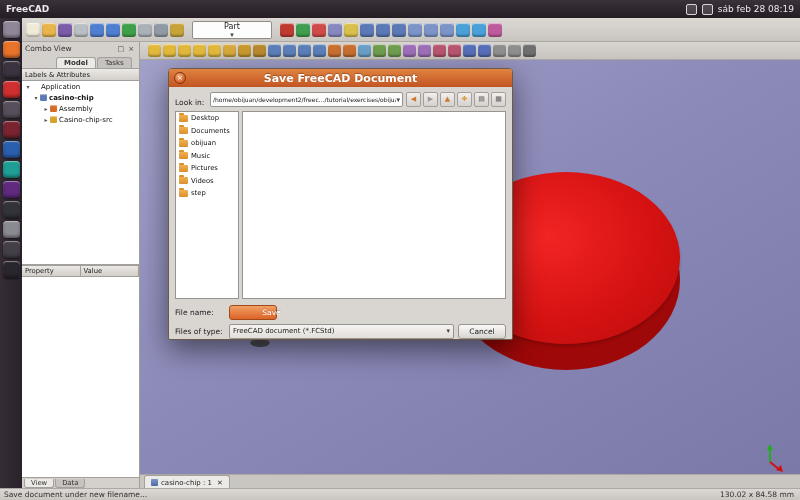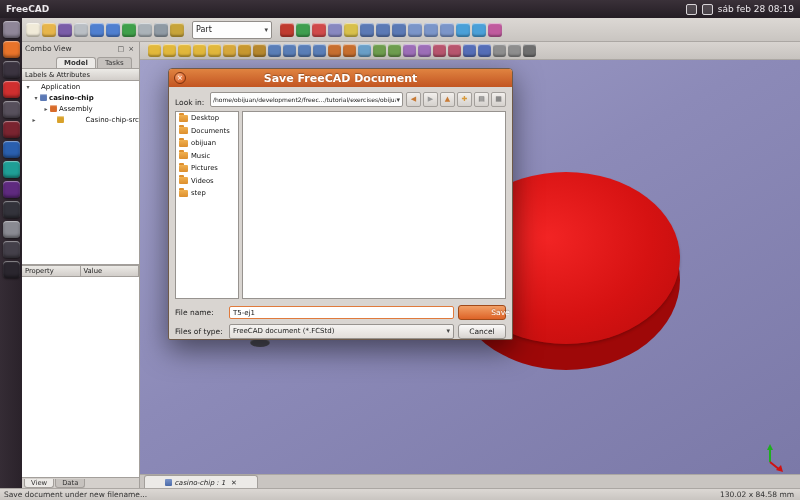--- a/index.html
+++ b/index.html
@@ -28,21 +28,21 @@
     display:flex;align-items:center;gap:2px;padding-left:4px;box-sizing:border-box;z-index:5;}
   .toolbar2{position:absolute;left:140px;top:42px;width:660px;height:18px;
     background:linear-gradient(#d8d4d0,#c7c3bf);border-bottom:1px solid #aba7a3;
     display:flex;align-items:center;gap:2px;padding-left:8px;box-sizing:border-box;z-index:5;}
   .tb-group{display:flex;align-items:center;gap:2px;margin-right:6px;}
   .tb-icon{width:14px;height:14px;border-radius:3px;
     box-shadow:inset 0 1px 1px rgba(255,255,255,.6), inset 0 -2px 2px rgba(0,0,0,.3);}
   .toolbar2 .tb-icon{width:13px;height:13px;}
   .wb-combo{display:flex;align-items:center;height:16px;width:72px;background:#fdfdfd;
     border:1px solid #918d89;border-radius:2px;font-size:8px;color:#222;
-    padding:0 3px;justify-content:space-between;margin-right:6px;}
+    padding:0 3px;justify-content:space-between;margin-right:6px;flex-direction:column;}
   .combo-arrow{font-size:7px;color:#444;}
 
   
   .panel{position:absolute;left:22px;top:42px;width:118px;height:446px;
     background:#d4d0cc;border-right:1px solid #a39f9b;box-sizing:border-box;z-index:6;}
   .panel-title{height:13px;display:flex;align-items:center;font-size:7.5px;color:#333;
     padding:0 3px;}
   .panel-title .t{flex:1;}
   .panel-btn{font-size:7px;color:#444;padding:0 2px;}
   .cv-tabs{display:flex;gap:1px;padding-left:2px;height:13px;align-items:flex-end;margin-left:32px;}
@@ -73,21 +73,21 @@
     background:radial-gradient(ellipse at 42% 38%, #f22424 0%, #d61212 55%, #b90c0c 100%);
     box-shadow:0 2px 3px rgba(0,0,0,.2);}
   .stray-part{position:absolute;left:110px;top:278px;width:20px;height:9px;border-radius:50%;
     background:#4a4a54;box-shadow:inset 0 1px 1px rgba(255,255,255,.3);}
   .axis-cross{position:absolute;left:618px;top:382px;}
 
   
   .tabstrip{position:absolute;left:140px;top:474px;width:660px;height:14px;
     background:#c9c5c1;border-top:1px solid #aba7a3;display:flex;align-items:flex-end;z-index:5;}
   .doc-tab{display:flex;align-items:center;gap:3px;background:#eceae7;border:1px solid #a39f9b;
-    border-bottom:none;border-radius:3px 3px 0 0;padding:1px 20px;font-size:7px;color:#222;margin-left:4px;height:11px;font-style:italic;}
+    border-bottom:none;border-radius:3px 3px 0 0;padding:1px 6px;font-size:7px;color:#222;margin-left:4px;height:11px;}
   .doc-ic{width:7px;height:7px;background:linear-gradient(#7b95c9,#4a6aa9);border-radius:1px;}
   .doc-close{font-size:7px;color:#333;margin-left:2px;}
 
   
   .statusbar{position:absolute;left:0;top:488px;width:800px;height:12px;
     background:linear-gradient(#dcd8d4,#c9c5c1);border-top:1px solid #aba7a3;
     display:flex;align-items:center;font-size:7.5px;color:#333;z-index:35;box-sizing:border-box;}
   .statusbar .msg{padding-left:4px;flex:1;}
   .statusbar .dims{padding-right:6px;}
 
@@ -315,21 +315,21 @@
           <span class="tree-ic" style="background: rgb(91, 121, 181);"></span>
           <span style="font-weight: bold;">casino-chip</span>
         </div>
 
         <div class="tree-row" style="padding-left: 20px;">
           <span class="tree-arrow">▸</span>
           <span class="tree-ic" style="background: rgb(216, 107, 42);"></span>
           <span style="font-weight: normal;">Assembly</span>
         </div>
 
-        <div class="tree-row" style="padding-left: 8px; justify-content: space-between;">
+        <div class="tree-row" style="padding-left: 20px;">
           <span class="tree-arrow">▸</span>
           <span class="tree-ic" style="background: rgb(216, 161, 42);"></span>
           <span style="font-weight: normal;">Casino-chip-src</span>
         </div>
       </div>
     <div class="prop-hdr">
       <div>Property</div>
       <div>Value</div>
     </div>
     <div class="prop-body"></div>
@@ -412,21 +412,20 @@
 
           <div class="place-row">
             <span class="folder"></span>
             <span class="place-label">step</span>
           </div>
         </div>
       <div class="file-main"></div>
     </div>
     <div class="fname-row">
       <span class="lbl">File name:</span>
-      <input class="fname-input" type="text" value="T5-ej1" style="">
       <span class="btn btn-save">Save</span>
     </div>
     <div class="ftype-row">
       <span class="lbl">Files of type:</span>
       <span class="ftype-combo">
         <span class="ttxt">FreeCAD document (*.FCStd)</span>
         <span class="combo-arrow">▾</span>
       </span>
       <span class="btn btn-cancel">Cancel</span>
     </div>

